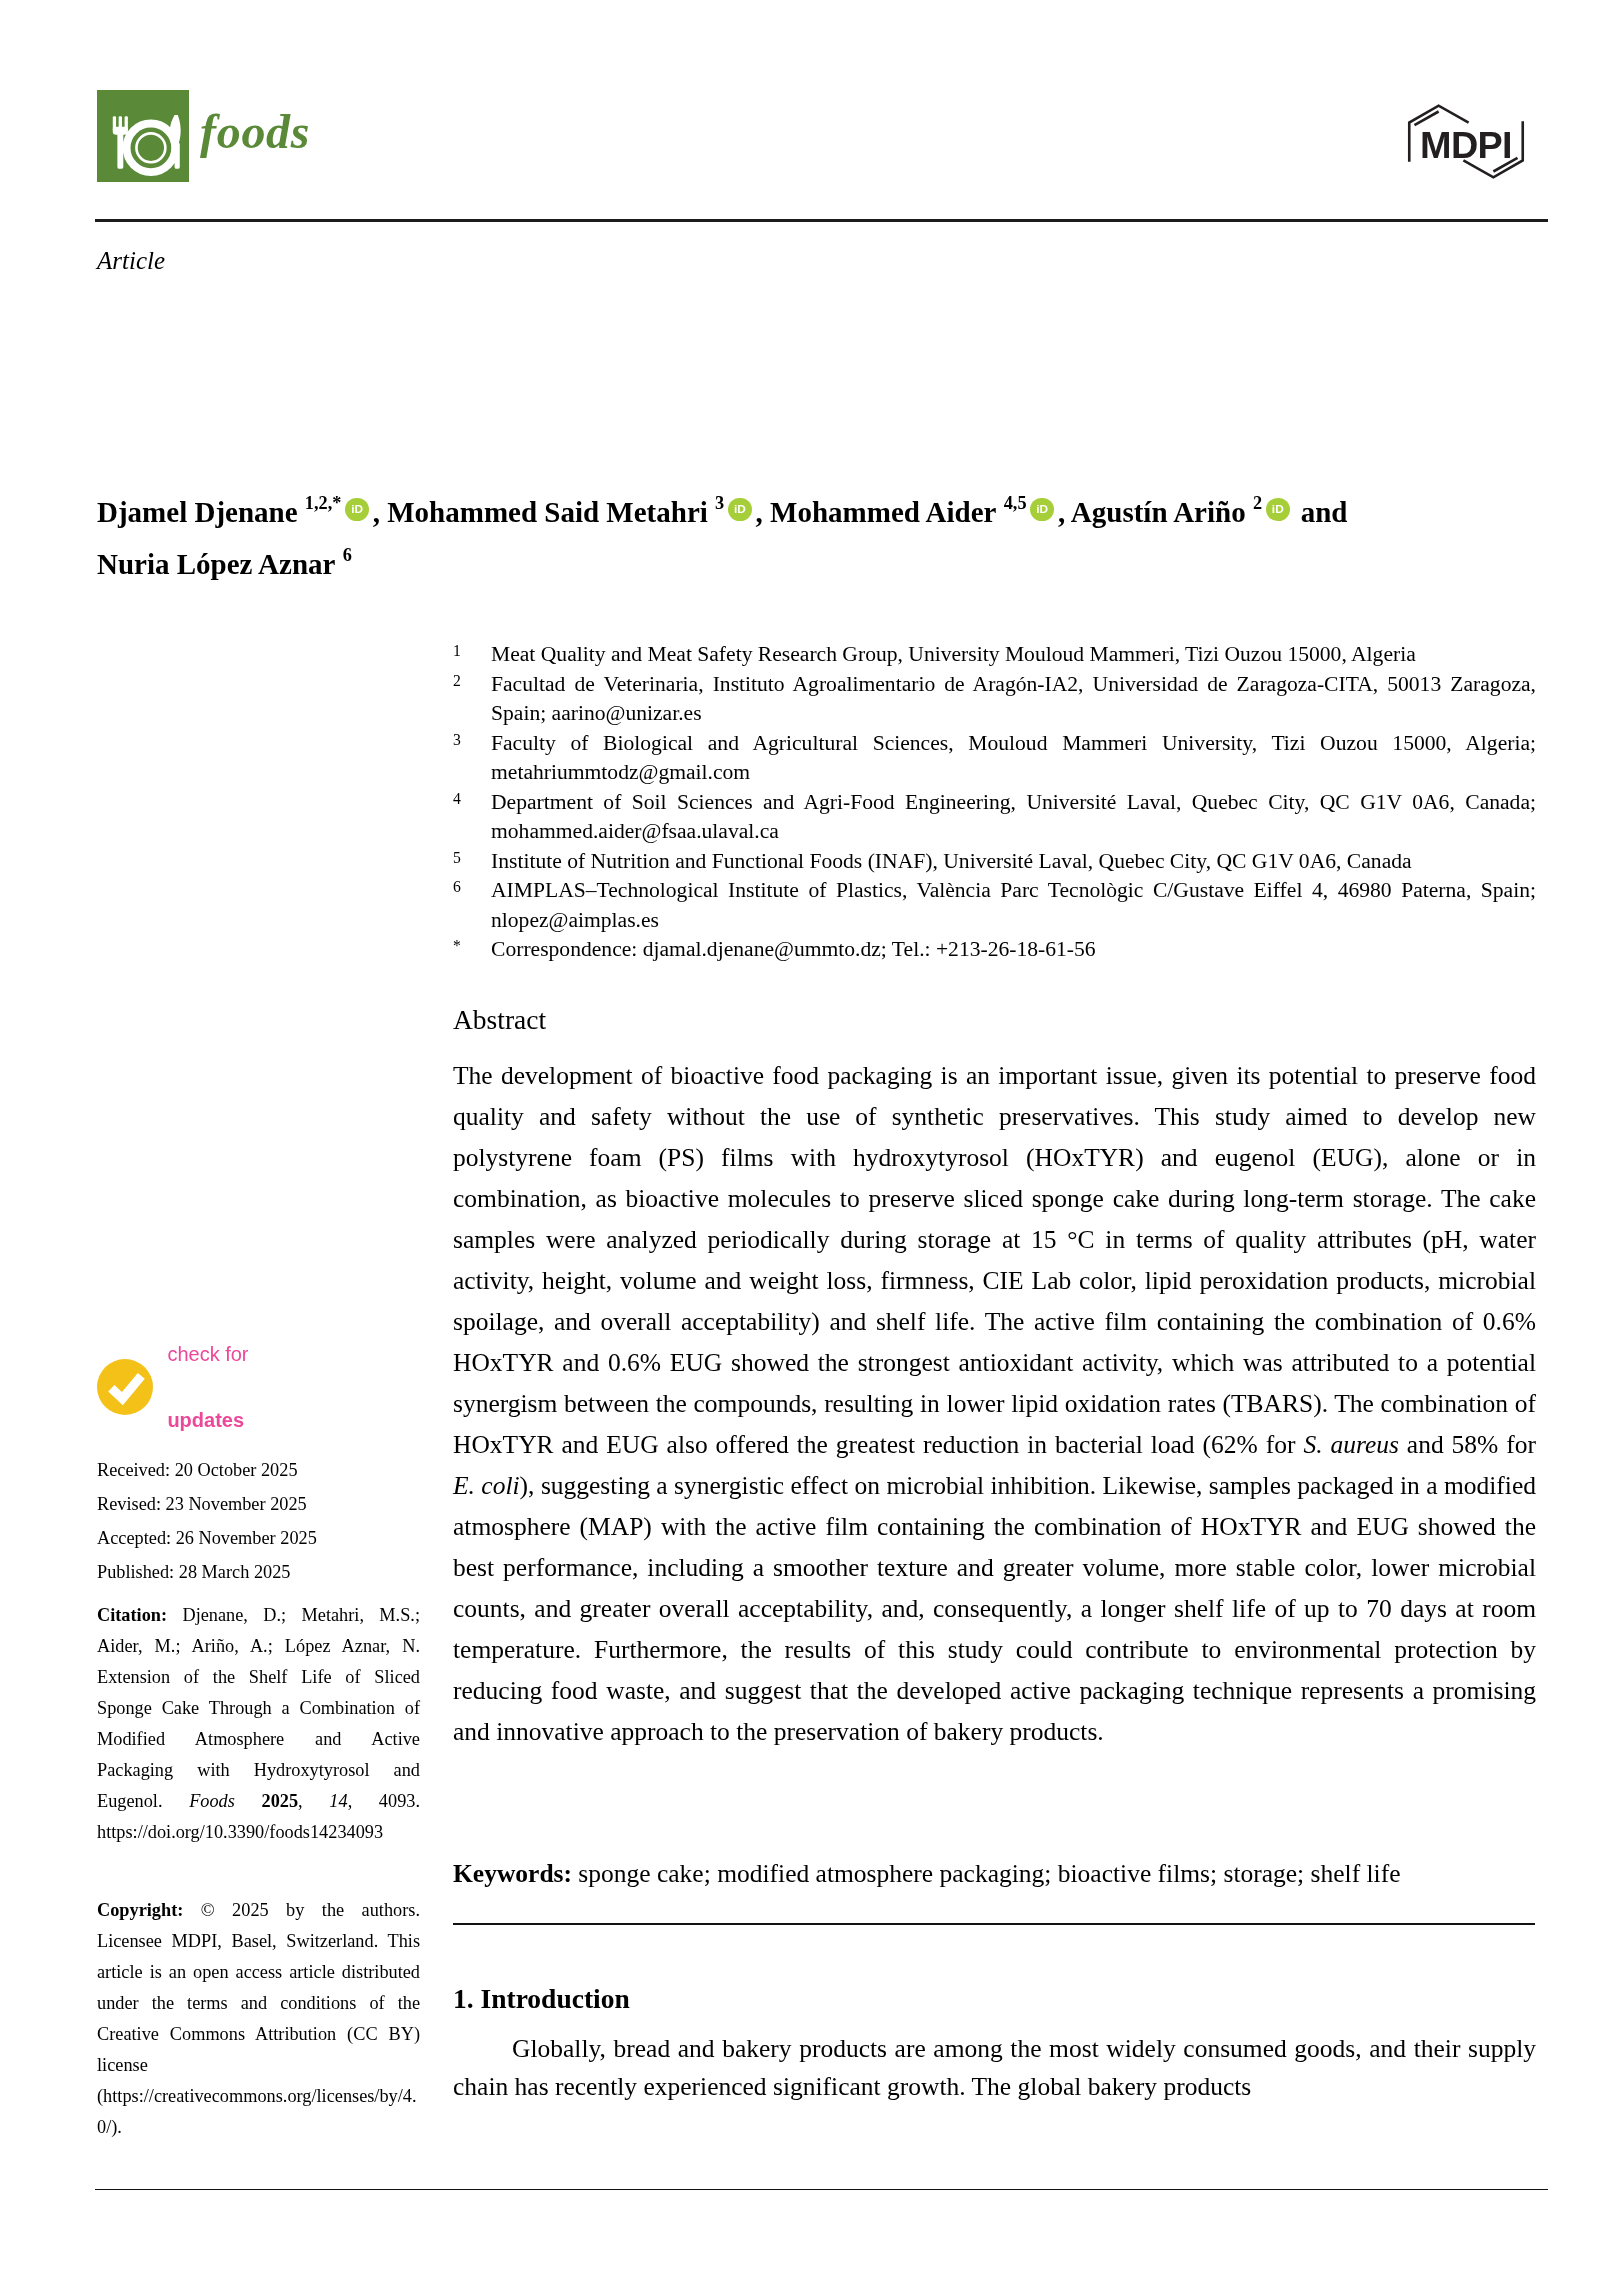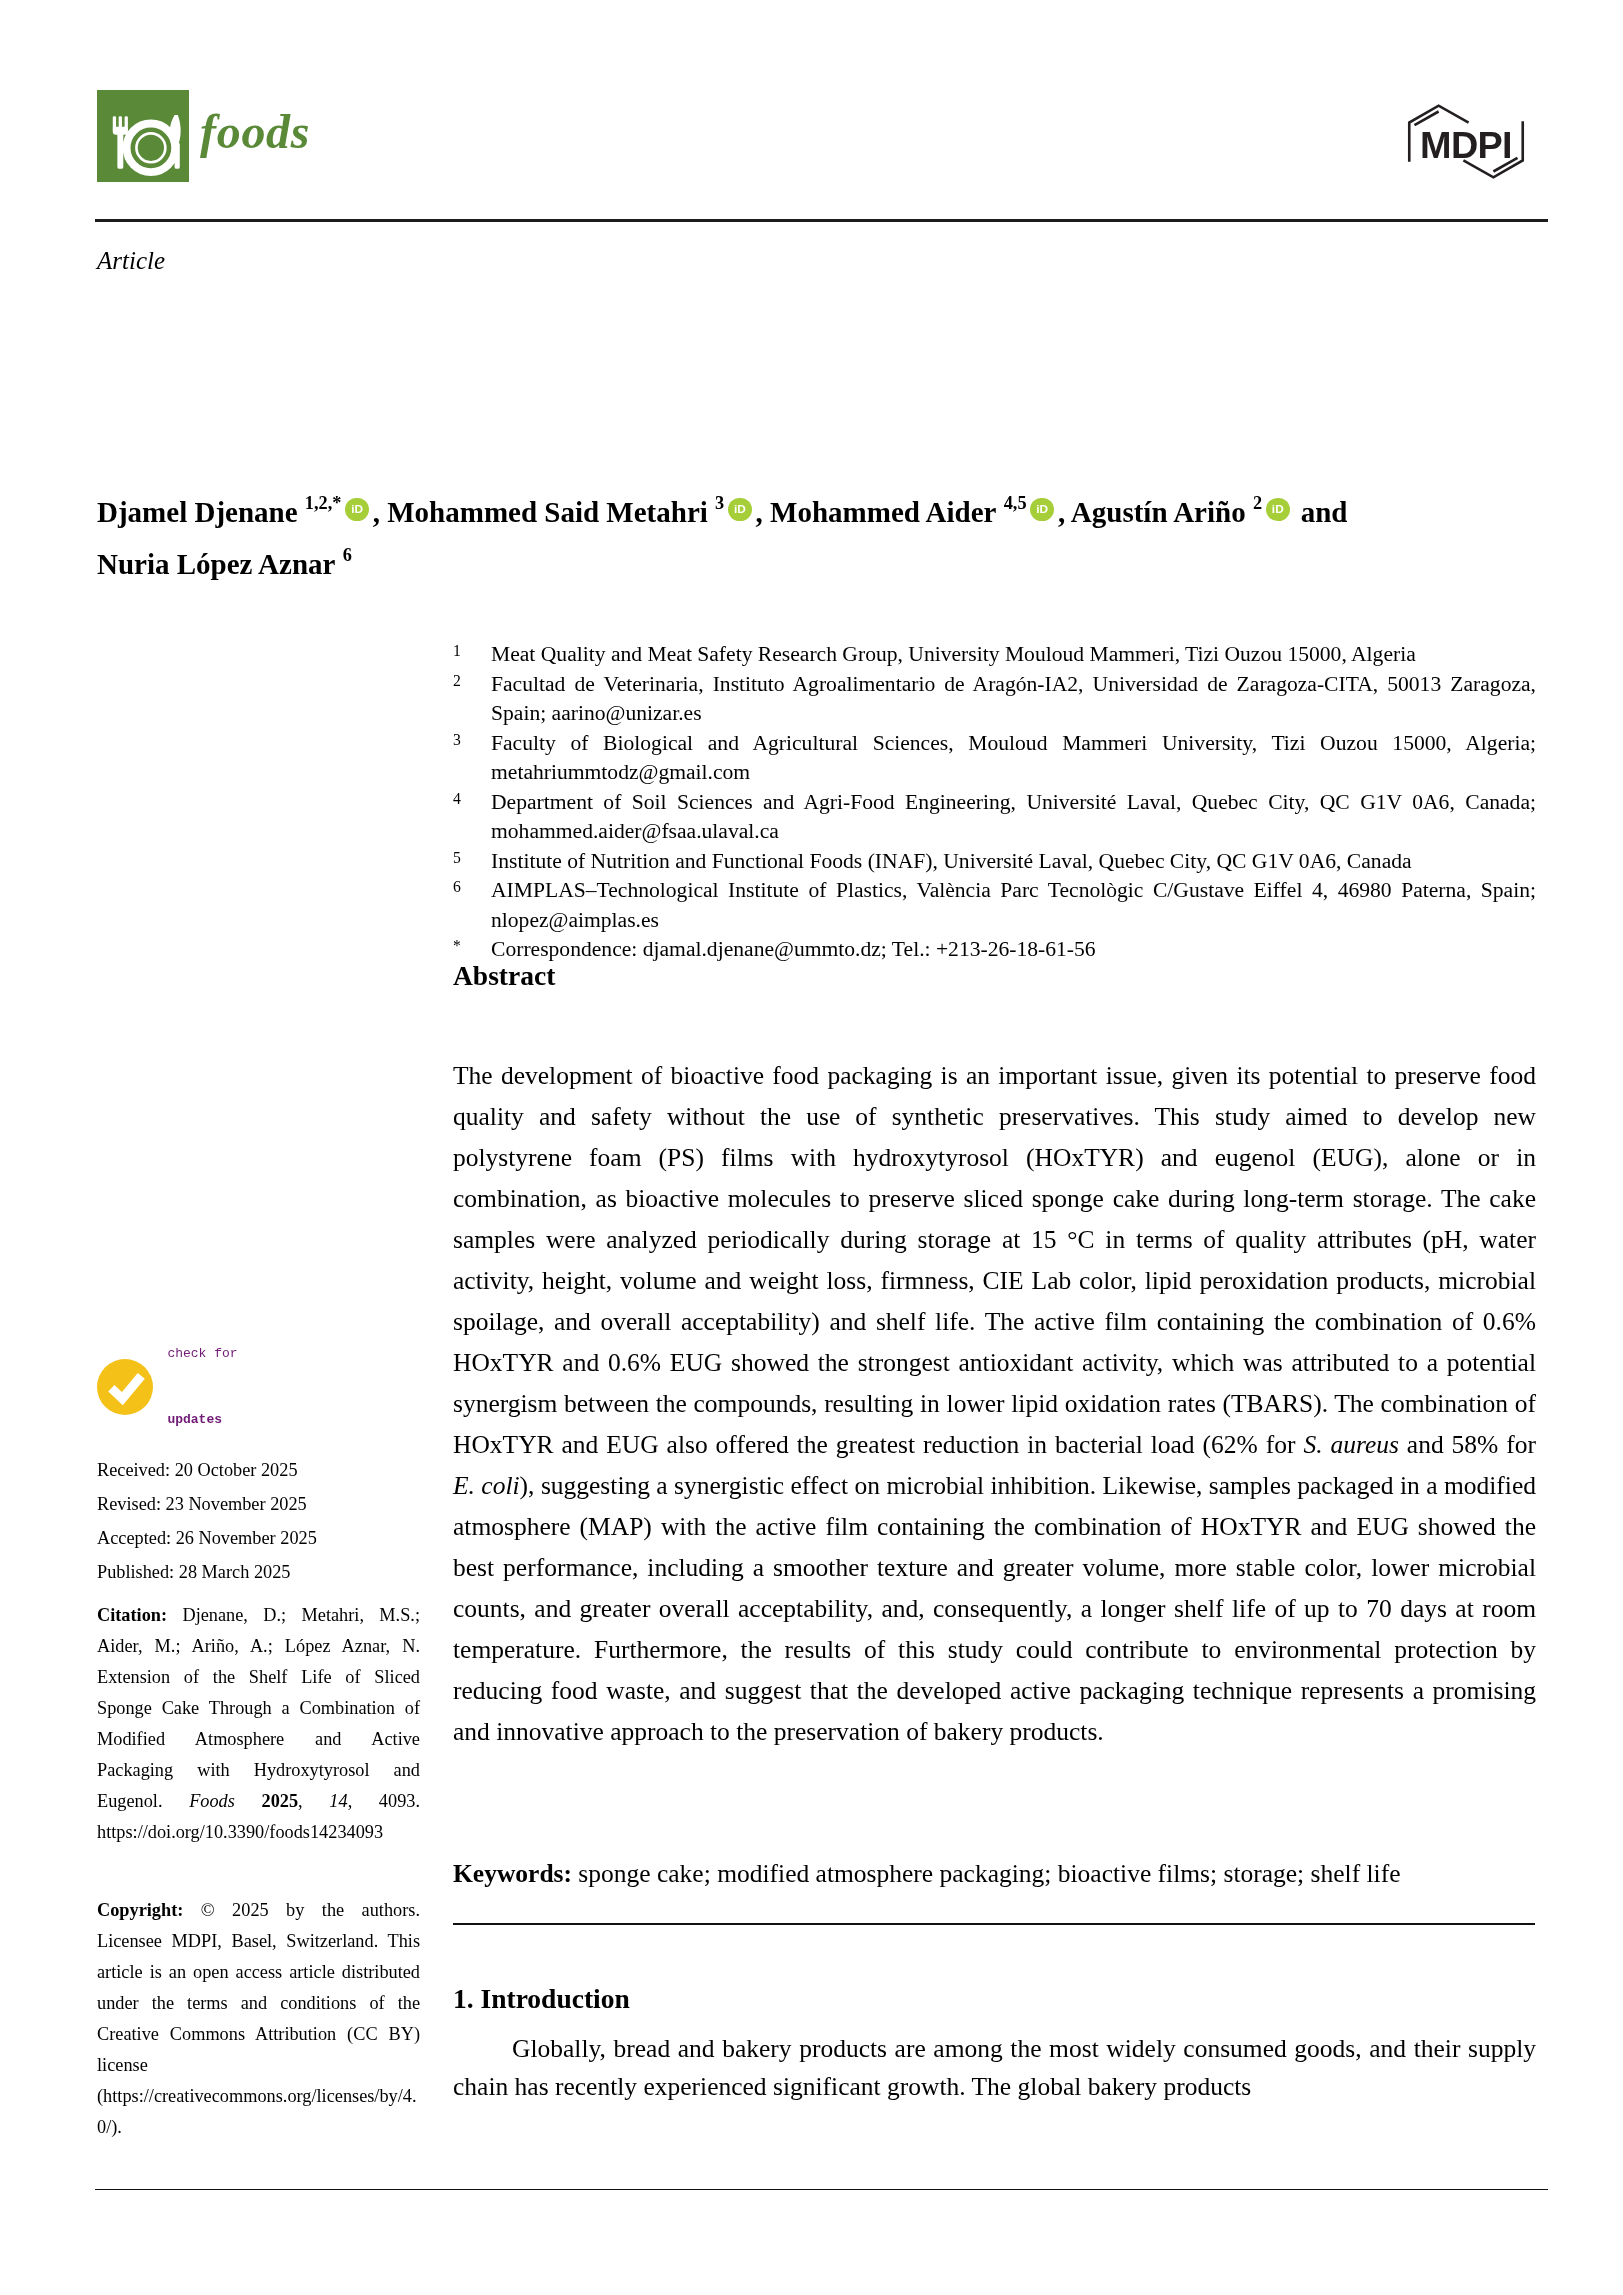--- a/index.html
+++ b/index.html
@@ -30,33 +30,33 @@
   .authors-block sup { font-size:18.3px; position:relative; top:-2.6px; line-height:0; }
   .orcid {
     display:inline-block; width:23.6px; height:23.6px; border-radius:50%;
     color:#fff; font:700 11.8px/23.6px "Liberation Sans","DejaVu Sans",sans-serif;
     text-align:center; position:relative; top:-9.2px; margin:0 3.9px 0 3.9px;
   }
 
   
   .sidebar { position:absolute; left:97px; top:1343px; width:323px; font-size:18.3px; }
   .badge { display:flex; align-items:center; gap:14.4px; cursor:pointer; }
-  .badge-text { font-family:Liberation Mono, monospace; font-size:13px; line-height:22px; color:#701a75; }
+  .badge-text { font-family:Liberation Sans, sans-serif; font-size:20px; line-height:22px; color:#ec4899; }
   .badge-text .l2 { font-weight:700;margin-top:44px; }
   .dates { margin-top:22px; line-height:34px; }
   .sb-block { margin-top:10.5px; line-height:31px; text-align:justify; overflow-wrap:anywhere; }
   .sb-block.copyright { margin-top:47px; }
 
   
   .affils { position:absolute; left:453px; top:640px; width:1083px; font-size:21.6px; line-height:29.5px; }
   .affil-row { display:flex; text-align:justify; }
   .affil-num { flex:0 0 38px; font-size:15.7px; position:relative; top:-3.9px; }
   .affil-text { flex:1 1 auto; }
 
-  .abstract-heading { position:absolute; left:453px; top:960px; font-size:27.5px; font-weight:700; }
+  .abstract-heading { position:absolute; left:453px; top:1004px; font-size:27.5px; font-weight:400; }
   .abstract-text { position:absolute; left:453px; top:1055px; width:1083px;
     font-size:25.5px; line-height:41px; text-align:justify; }
   .keywords-line { position:absolute; left:453px; top:1859px; width:1083px; font-size:25.5px; }
   .divider-mid { position:absolute; left:453px; top:1923px; width:1082px; height:2px; background:#111; }
   .intro-heading { position:absolute; left:453px; top:1983px; font-size:27.5px; font-weight:700; }
   .intro-text { position:absolute; left:453px; top:2030px; width:1083px;
     font-size:25.5px; line-height:38px; text-align:justify; text-indent:59px; }
 
   
   .footer-rule { position:absolute; left:95px; top:2189px; width:1453px; height:1.3px; background:#111; }

